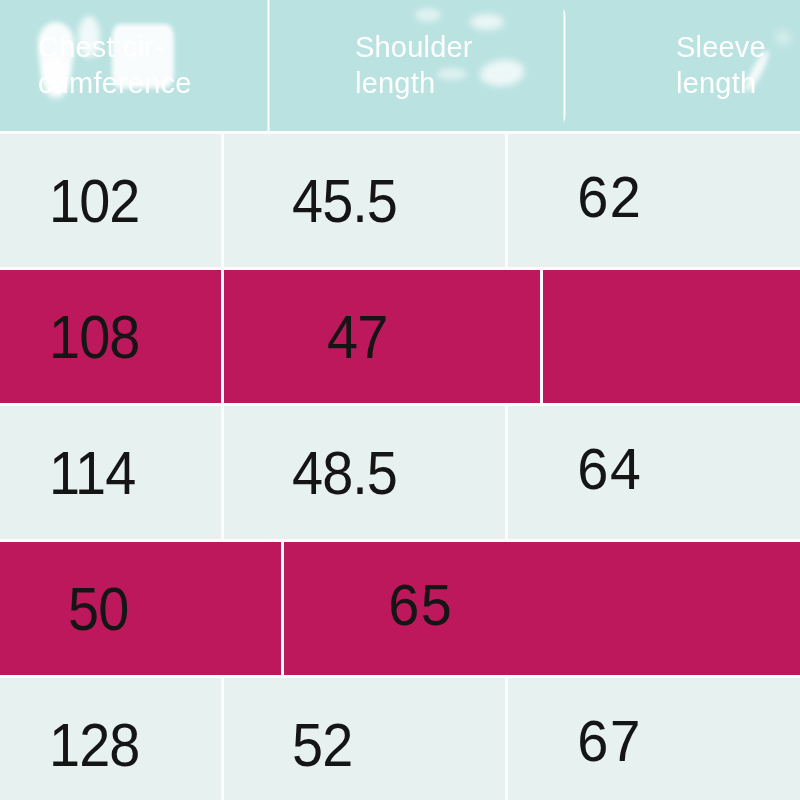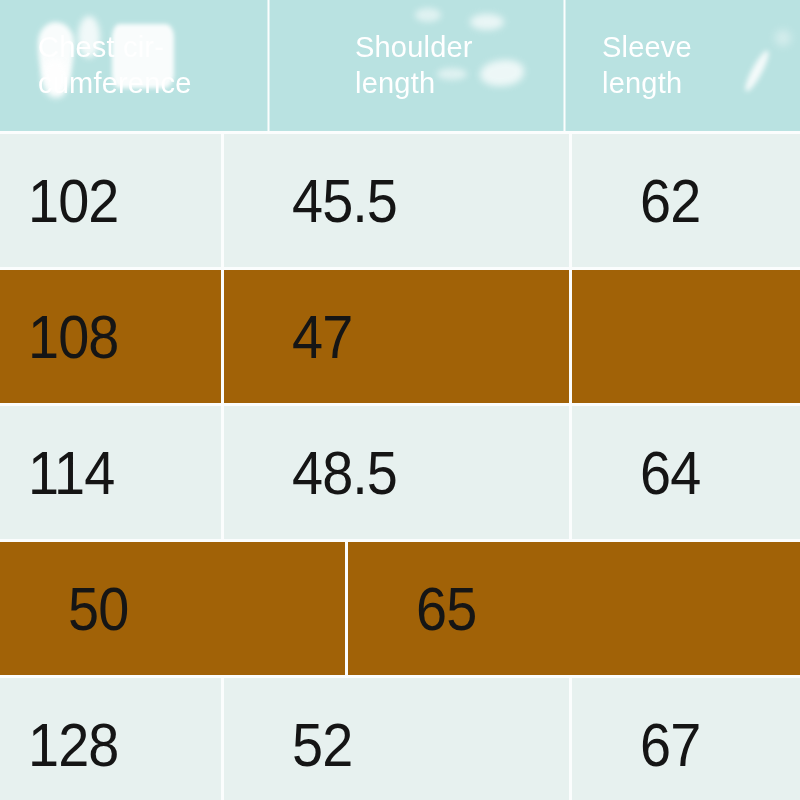--- a/index.html
+++ b/index.html
@@ -36,22 +36,22 @@
     color: #ffffff;
     font-size: 29px;
     line-height: 1.22;
     letter-spacing: 0.2px;
     display: flex;
     flex-direction: column;
     justify-content: center;
     overflow: hidden;
   }
   .th-0 { width: 270px; padding-left: 38px; }
-  .th-1 { width: 296px; padding-left: 85px; }
-  .th-2 { width: 228px; padding-left: 36px; }
+  .th-1 { width: 296px; padding-left: 85px; border-radius: 18px; }
+  .th-2 { width: 228px; padding-left: 110px; }
 
   .th-0::after,
   .th-1::after {
     content: "";
     position: absolute;
     right: 0;
     top: 0;
     width: 3px;
     height: 131px;
     background: linear-gradient(to right, rgba(255,255,255,0.25), rgba(255,255,255,0.95), rgba(255,255,255,0.25));
@@ -133,38 +133,38 @@
     top: 131px;
     width: 800px;
   }
   .tr {
     position: relative;
     display: flex;
     height: 133px;
     border-top: 3px solid #fbfdfd;
   }
   .tr.alt   { background: #e7f1ef; }
-  .tr.plain { background: #a16207; }
+  .tr.plain { background: #be185d; gap: 35px; }
 
   .td {
     position: relative;
     box-sizing: border-box;
     height: 100%;
     display: flex;
     align-items: center;
     color: #151515;
     font-size: 62px;
     font-weight: 400;
     font-family: "Liberation Sans Narrow", "Liberation Sans", sans-serif;
     transform-origin: left center;
     letter-spacing: -1px;
   }
-  .td-0 { width: 224px; padding-left: 28px; }
-  .td-1 { width: 348px; padding-left: 68px; }
-  .td-2 { width: 228px; padding-left: 68px; }
+  .td-0 { width: 224px; padding-left: 49px; }
+  .td-1 { width: 284px; padding-left: 68px; }
+  .td-2 { width: 228px; padding-left: 68px; font-family: Liberation Mono, monospace; }
 
   .td-0::after,
   .td-1::after {
     content: "";
     position: absolute;
     right: 0;
     top: 0;
     width: 3px;
     height: 100%;
     background: #fbfdfd;

